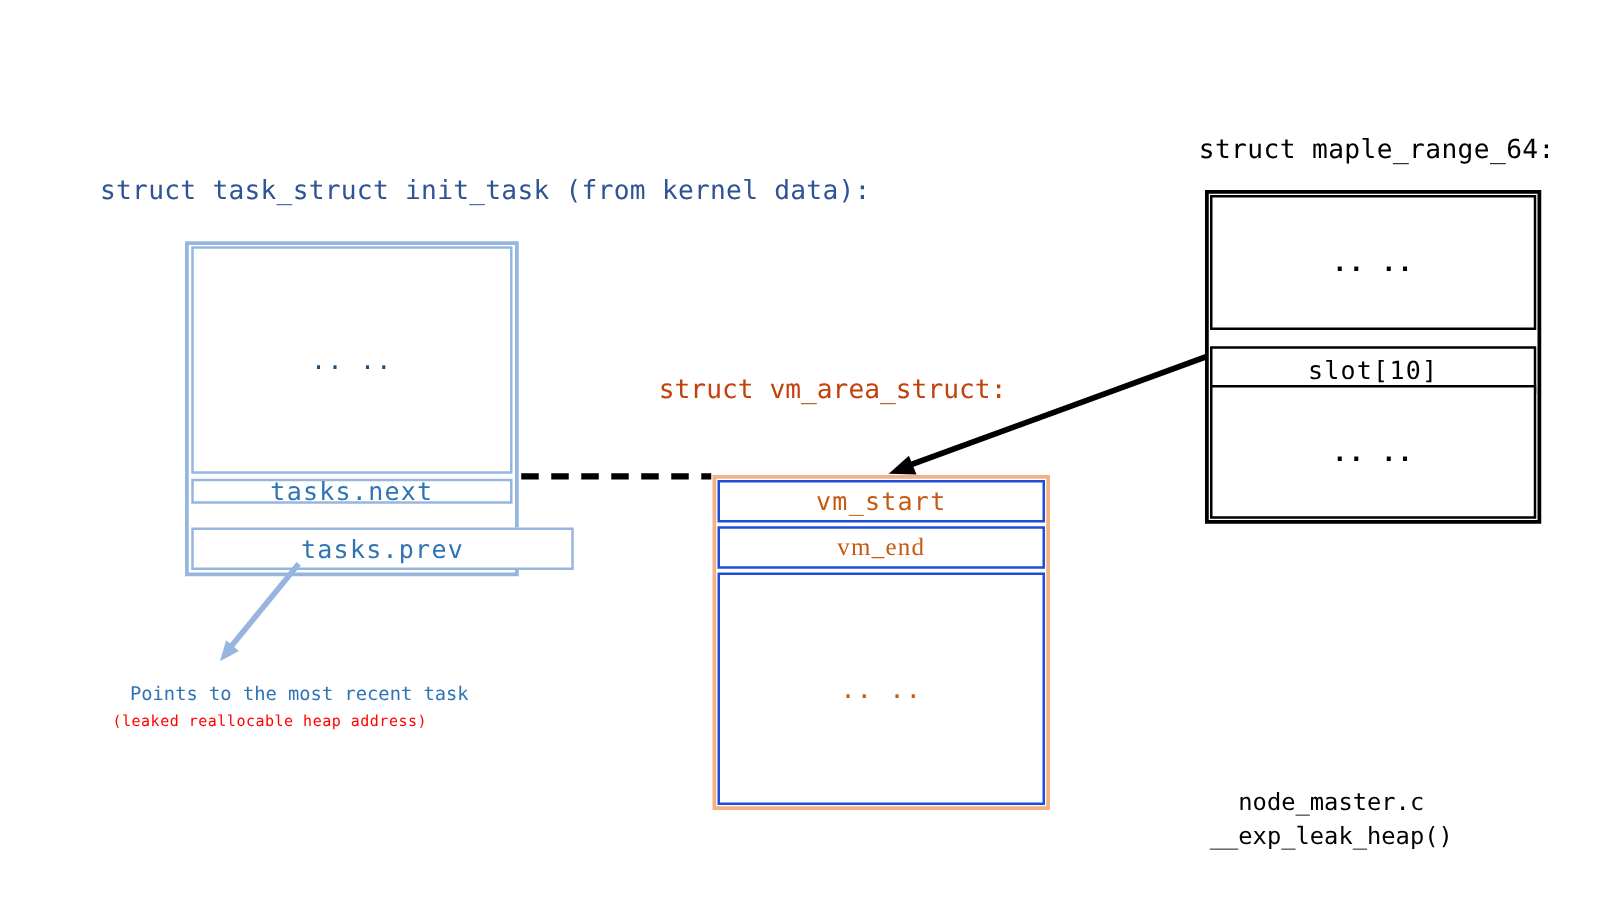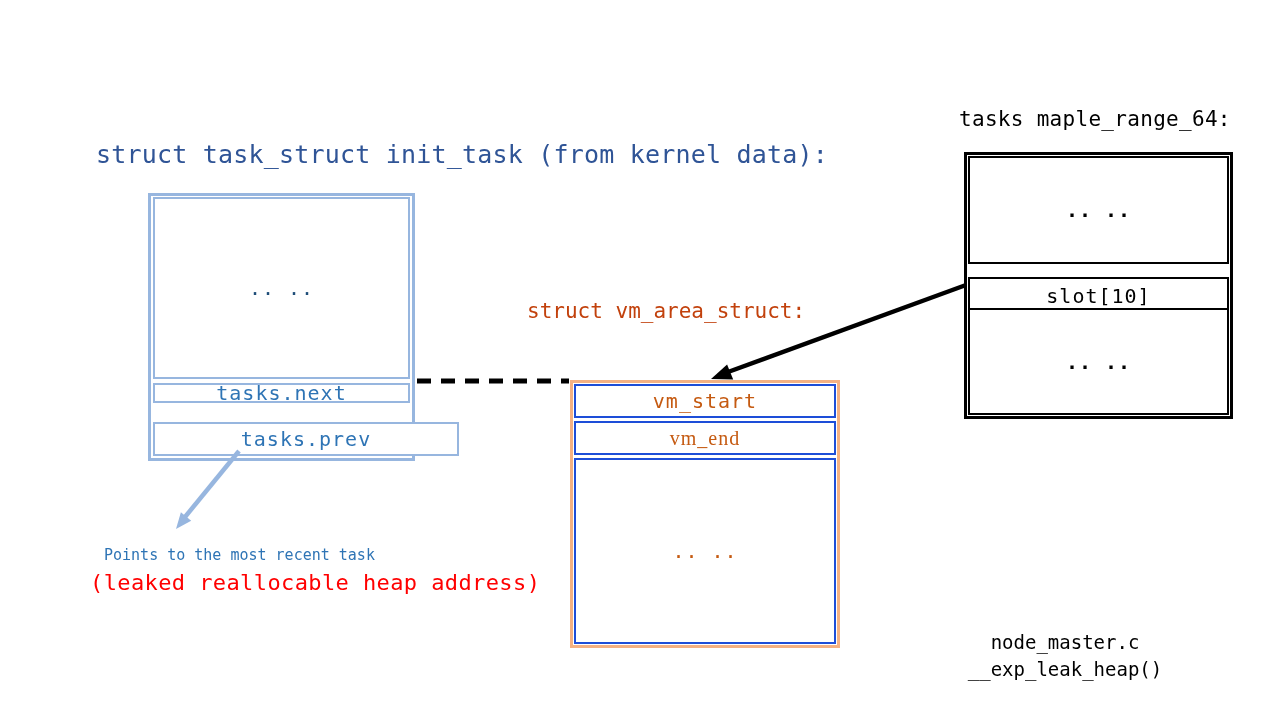--- a/index.html
+++ b/index.html
@@ -9,21 +9,21 @@
     width: 1280px;
     height: 720px;
     background: #ffffff;
     overflow: hidden;
     font-family: "DejaVu Sans Mono", "Liberation Mono", monospace;
   }
   .abs { position: absolute; }
 
   
   .struct-title { white-space: nowrap; }
-  #task-title   { left: 96px;  top: 140px; font-size: 25px; letter-spacing: 0.2px; color: #2F5496; }
+  #task-title   { left: 80px;  top: 140px; font-size: 21px; letter-spacing: 0.2px; color: #2F5496; }
   #vma-title    { left: 527px; top: 299px; font-size: 21px; color: #c2410c; }
   #maple-title  { left: 959px; top: 107px; font-size: 21px; letter-spacing: 0.3px; color: #000000; }
 
   
   .cell {
     position: absolute;
     display: flex;
     align-items: center;
     justify-content: center;
     white-space: nowrap;
@@ -49,21 +49,21 @@
   #vma-body     { left: 574px; top: 458px; width: 262px; height: 186px; }
 
   
   #maple-box    { left: 964px; top: 152px; width: 269px; height: 267px; }
   #maple-top    { left: 968px; top: 156px; width: 261px; height: 108px; font-weight: bold; }
   #maple-slot   { left: 968px; top: 277px; width: 261px; height: 38px; }
   #maple-bottom { left: 968px; top: 308px; width: 261px; height: 107px; font-weight: bold; }
 
   
   #note-line1 { left: 104px; top: 546px; font-size: 15px; color: #2E74B5; white-space: nowrap; }
-  #note-line2 { left: 90px;  top: 570px; font-size: 22px; letter-spacing: 0.4px; color: #FF0000; white-space: nowrap; }
+  #note-line2 { left: 90px;  top: 570px; font-size: 12px; letter-spacing: 0.4px; color: #FF0000; white-space: nowrap; }
 
   
   #footer-ref {
     left: 910px; top: 629px; width: 310px;
     text-align: center;
     font-size: 19px;
     font-weight: normal;
     color: #000000;
     line-height: 27px;
   }
@@ -90,21 +90,21 @@
   <div class="cell blue-cell" id="task-row-next">tasks.next</div>
   <div class="cell blue-cell" id="task-row-prev">tasks.prev</div>
 
   <div class="abs struct-title" id="vma-title">struct vm_area_struct:</div>
 
   <div class="abs orange-frame" id="vma-box"></div>
   <div class="cell orange-cell" id="vma-row-start">vm_start</div>
   <div class="cell orange-cell" id="vma-row-end">vm_end</div>
   <div class="cell orange-cell" id="vma-body">.. ..</div>
 
-  <div class="abs struct-title" id="maple-title">tasks maple_range_64:</div>
+  <div class="abs struct-title" id="maple-title">struct maple_range_64:</div>
 
   <div class="abs black-frame" id="maple-box"></div>
   <div class="cell black-cell" id="maple-top">.. ..</div>
   <div class="cell black-cell" id="maple-slot">slot[10]</div>
   <div class="cell black-cell" id="maple-bottom">.. ..</div>
 
   <div class="abs" id="note-line1">Points to the most recent task</div>
   <div class="abs" id="note-line2">(leaked reallocable heap address)</div>
 
   <div class="abs" id="footer-ref">

